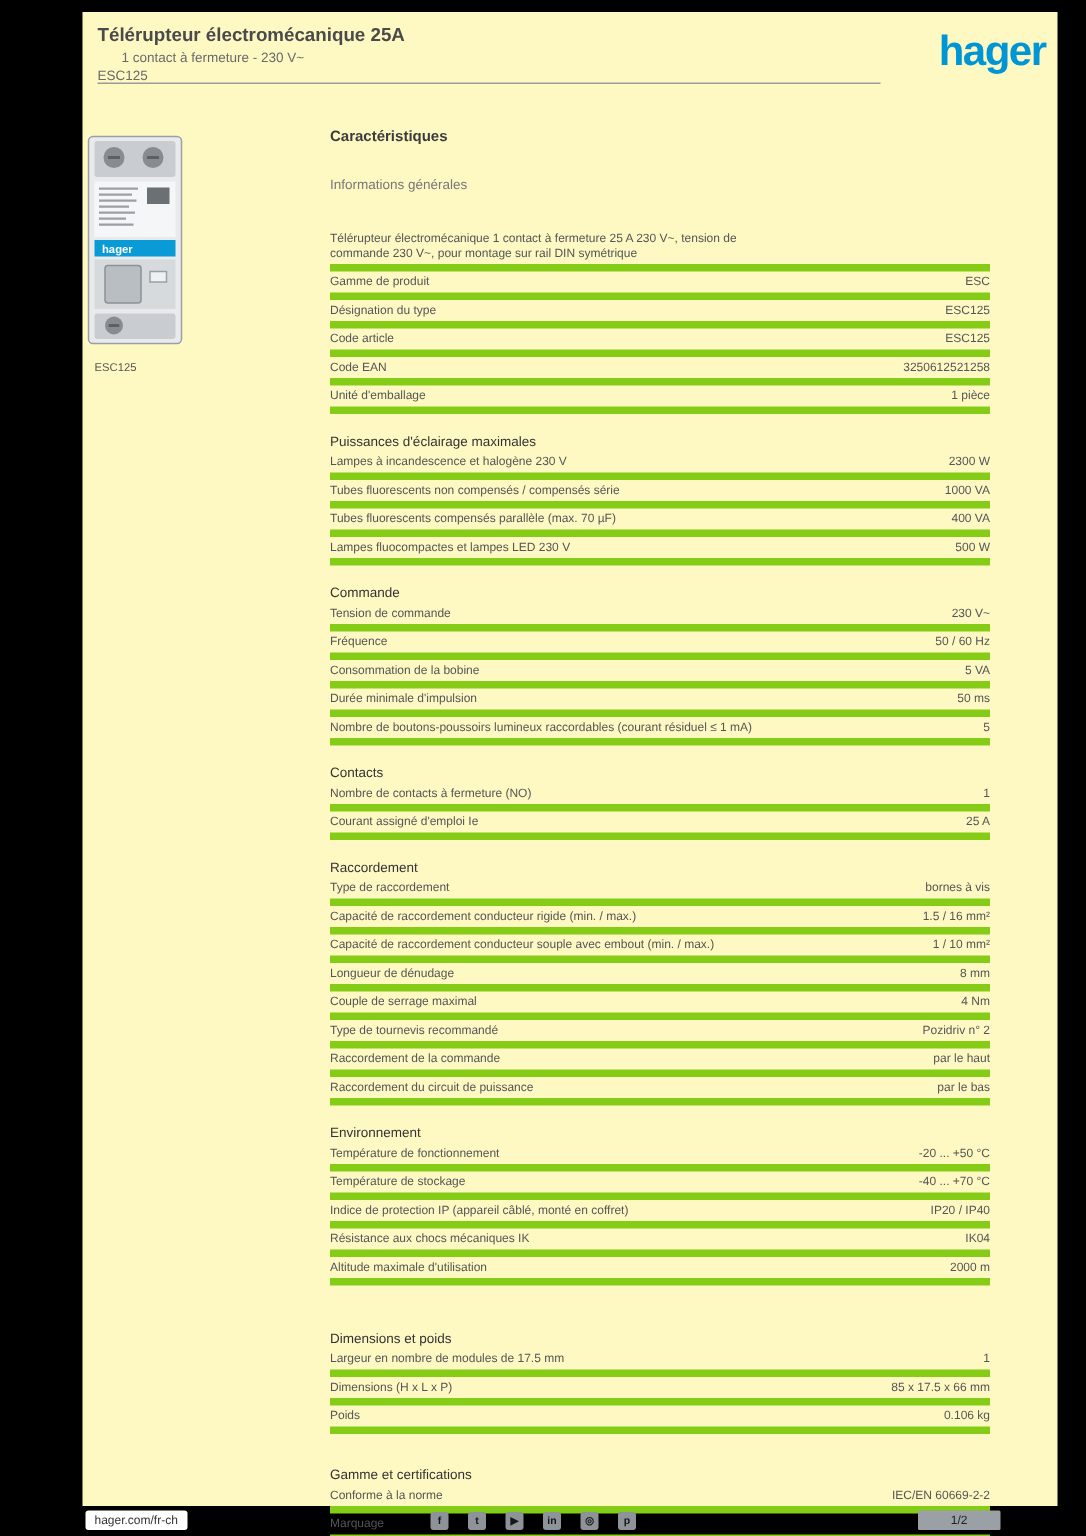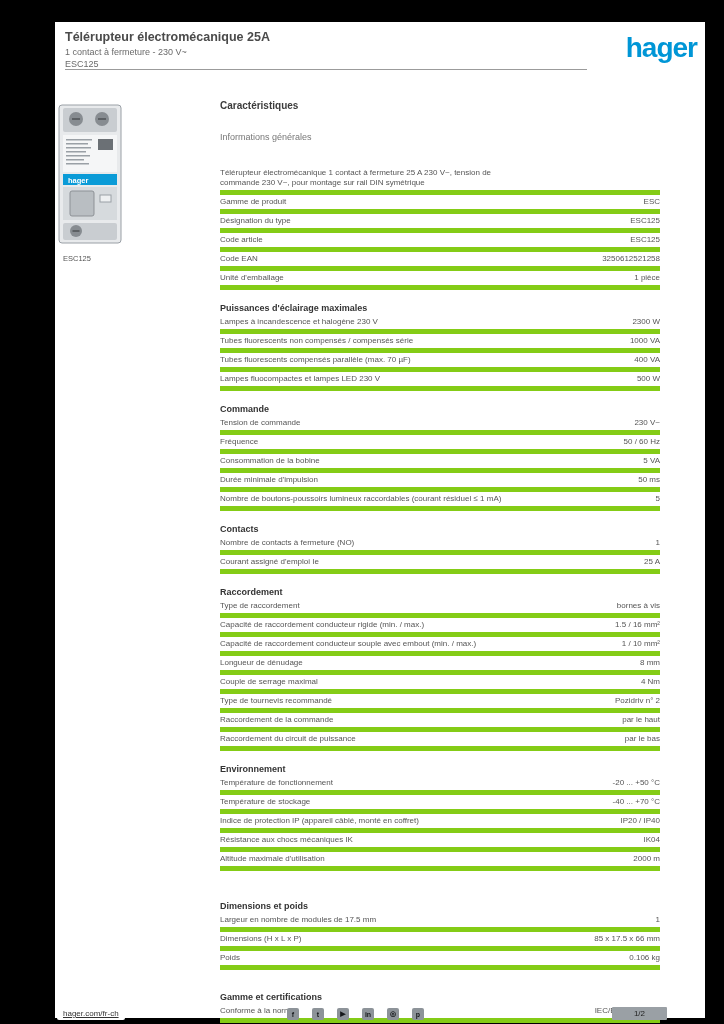--- a/index.html
+++ b/index.html
@@ -1,54 +1,54 @@
 <!DOCTYPE html>
 <html><head>
 <meta charset="utf-8">
 <style>
   html,body{margin:0;padding:0}
   body{
     width:724px;height:1024px;background:#000;position:relative;overflow:hidden;
     font-family:"Liberation Sans", sans-serif;
   }
-  .page{position:absolute;left:55px;top:22px;width:650px;height:996px;background:#ffffff}
+  .page{position:absolute;left:55px;top:8px;width:650px;height:996px;background:#fef9c3}
 
   
   .header-title{position:absolute;left:10px;top:8px;color:#4a4a4a}
   .header-title .t1{font-size:12.5px;font-weight:bold;margin:0 0 3px;color:#4a4a4a}
-  .header-title .t2{font-size:9px;color:#6a6a6a;margin:0 0 2px}
+  .header-title .t2{font-size:9px;color:#6a6a6a;margin:0 16px 2px}
   .header-title .t3{font-size:9px;color:#6a6a6a;margin:0}
   .header-rule{position:absolute;left:10px;top:47px;width:522px;height:1px;background:#9b9b9b}
   .logo{position:absolute;right:8px;top:12px;font-size:28px;font-weight:bold;color:#0096d6;letter-spacing:-1px;line-height:1}
 
   
   .device{position:absolute;left:3px;top:82px}
   .device-caption{position:absolute;left:8px;top:232px;font-size:7.5px;color:#555}
 
   
   .content{position:absolute;left:165px;top:78px;width:440px}
   .content-heading{font-size:10px;font-weight:bold;color:#3c3c3c;margin:0}
   .content-subheading{font-size:9px;color:#777;margin-top:21px}
   .section-block{margin-top:13px}
   .section-block.s0{margin-top:24px}
   .section-block.s6{margin-top:30px}
   .section-block.s7{margin-top:22px}
-  .section-title{font-size:9px;font-weight:bold;color:#333;margin-bottom:2px}
+  .section-title{font-size:9px;font-weight:normal;color:#333;margin-bottom:2px}
   .spec-row{
     display:flex;justify-content:space-between;align-items:flex-end;
     border-bottom:5px solid #84cc16;padding:2px 0;font-size:8px;color:#555;line-height:1.25;
   }
   .spec-label{max-width:66%}
   .spec-value{text-align:right;white-space:nowrap;padding-left:8px}
 
   
   .footer{position:absolute;left:0;top:1006px;width:724px;height:18px}
   .footer-site{
     position:absolute;left:57px;top:1px;background:#fff;border-radius:2px;
-    padding:2px 6px;font-size:8px;color:#333;text-decoration:underline;
+    padding:2px 6px;font-size:8px;color:#333;
   }
   .footer-icons{position:absolute;left:287px;top:2px;display:flex;gap:13px}
   .social-icon{
     width:12px;height:12px;background:#8d9399;color:#15171a;border-radius:2px;
     font-size:7px;font-weight:bold;display:flex;align-items:center;justify-content:center;
   }
   .footer-page{
     position:absolute;right:57px;top:1px;background:#9aa0a5;border-radius:1px;
     padding:2px 22px;font-size:8px;color:#222;
   }

